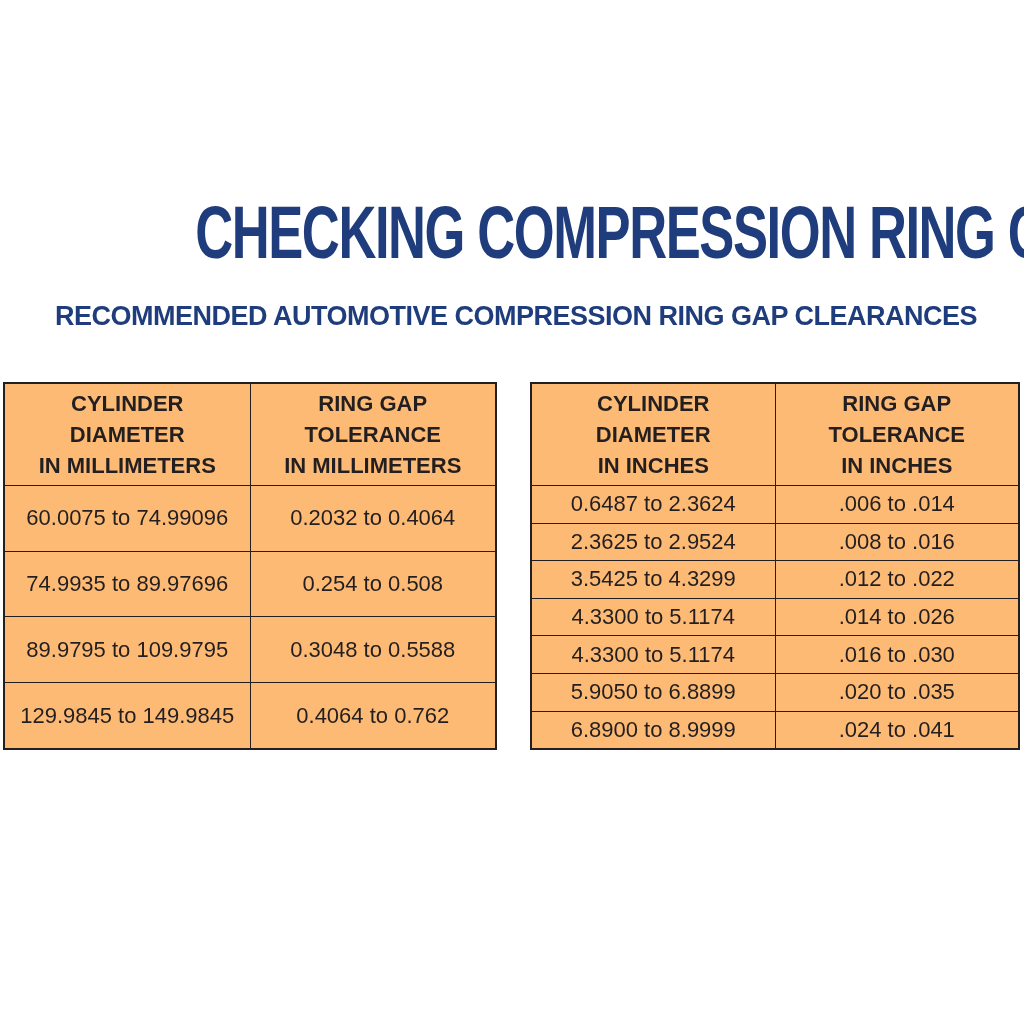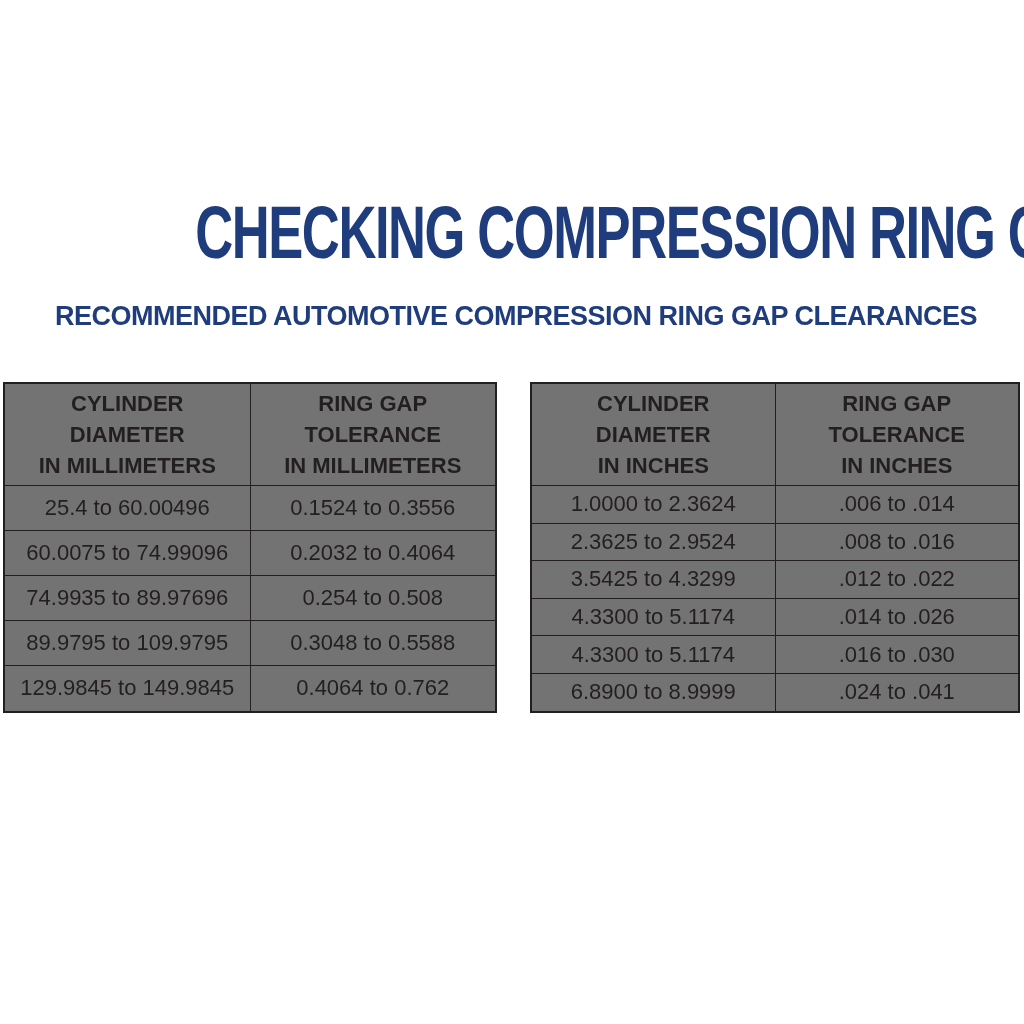--- a/index.html
+++ b/index.html
@@ -34,21 +34,21 @@
     color:var(--heading-blue);
   }
 
   .tables{
     position:absolute;top:382px;left:3px;right:4px;
     display:flex;justify-content:space-between;
   }
   table.gap-table{
     border-collapse:collapse;
     border:2px solid var(--ink);
-    background:#737373;
+    background:#fdba74;
     table-layout:fixed;
   }
   table.t-left{width:494px;}
   table.t-right{width:490px;}
   .gap-table th,.gap-table td{
     border:1.5px solid var(--ink);
     text-align:center;vertical-align:middle;
     color:var(--ink);
     width:50%;
     padding:0;
@@ -85,24 +85,20 @@
             </th>
           <th>
               <div>RING GAP</div>
               <div>TOLERANCE</div>
               <div>IN MILLIMETERS</div>
             </th>
         </tr>
       </thead>
       <tbody>
           <tr>
-            <td>25.4 to 60.00496</td>
-            <td>0.1524 to 0.3556</td>
-          </tr>
-          <tr>
             <td>60.0075 to 74.99096</td>
             <td>0.2032 to 0.4064</td>
           </tr>
           <tr>
             <td>74.9935 to 89.97696</td>
             <td>0.254 to 0.508</td>
           </tr>
           <tr>
             <td>89.9795 to 109.9795</td>
             <td>0.3048 to 0.5588</td>
@@ -124,40 +120,44 @@
             </th>
           <th>
               <div>RING GAP</div>
               <div>TOLERANCE</div>
               <div>IN INCHES</div>
             </th>
         </tr>
       </thead>
       <tbody>
           <tr>
-            <td>1.0000 to 2.3624</td>
+            <td>0.6487 to 2.3624</td>
             <td>.006 to .014</td>
           </tr>
           <tr>
             <td>2.3625 to 2.9524</td>
             <td>.008 to .016</td>
           </tr>
           <tr>
             <td>3.5425 to 4.3299</td>
             <td>.012 to .022</td>
           </tr>
           <tr>
             <td>4.3300 to 5.1174</td>
             <td>.014 to .026</td>
           </tr>
           <tr>
             <td>4.3300 to 5.1174</td>
             <td>.016 to .030</td>
           </tr>
           <tr>
+            <td>5.9050 to 6.8899</td>
+            <td>.020 to .035</td>
+          </tr>
+          <tr>
             <td>6.8900 to 8.9999</td>
             <td>.024 to .041</td>
           </tr>
         </tbody>
     </table>
 
   </div>
 </div>
 
 </body></html>

